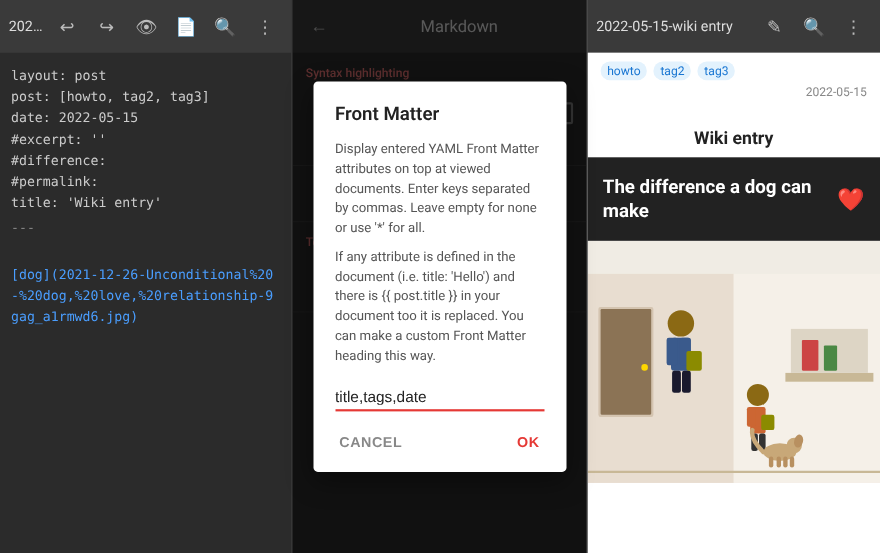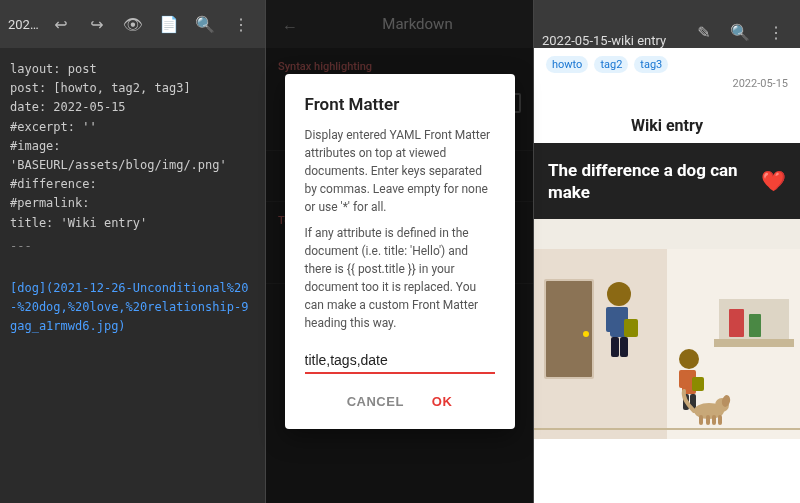--- a/index.html
+++ b/index.html
@@ -183,21 +183,21 @@
       width: 100%;
       border: none;
       outline: none;
       font-size: 14px;
       color: #222;
       padding: 4px 0;
       background: transparent;
     }
     .dialog-actions {
       display: flex;
-      justify-content: center;
+      justify-content: space-between;
       gap: 20px;
     }
     .dialog-btn {
       font-size: 13px;
       font-weight: 600;
       cursor: pointer;
       padding: 4px 4px;
       border: none;
       background: transparent;
       text-transform: uppercase;
@@ -211,21 +211,21 @@
       width: 266px;
       height: 503px;
       background: #fff;
       display: flex;
       flex-direction: column;
     }
     .panel-right .toolbar {
       height: 48px;
       background: #3a3a3a;
       display: flex;
-      align-items: flex-end;
+      align-items: center;
       padding: 0 8px;
       gap: 4px;
     }
     .panel-right .toolbar .title {
       flex: 1;
       color: #ddd;
       font-size: 13px;
       overflow: hidden;
       text-overflow: ellipsis;
       white-space: nowrap;
@@ -306,21 +306,20 @@
     <div class="icon-btn">👁</div>
     <div class="icon-btn">📄</div>
     <div class="icon-btn">🔍</div>
     <div class="icon-btn">⋮</div>
   </div>
   <div class="content">
     <div>layout: post</div>
     <div>post: [howto, tag2, tag3]</div>
     <div>date: 2022-05-15</div>
     <div>#excerpt: ''</div>
-    <div>#image: 'BASEURL/assets/blog/img/.png'</div>
     <div>#difference:</div>
     <div>#permalink:</div>
     <div>title: 'Wiki entry'</div>
     <div class="separator">---</div>
     <br>
     <div class="link">[dog](2021-12-26-Unconditional%20-%20dog,%20love,%20relationship-9gag_a1rmwd6.jpg)</div>
   </div>
 </div>
 
 <div class="panel-middle">

